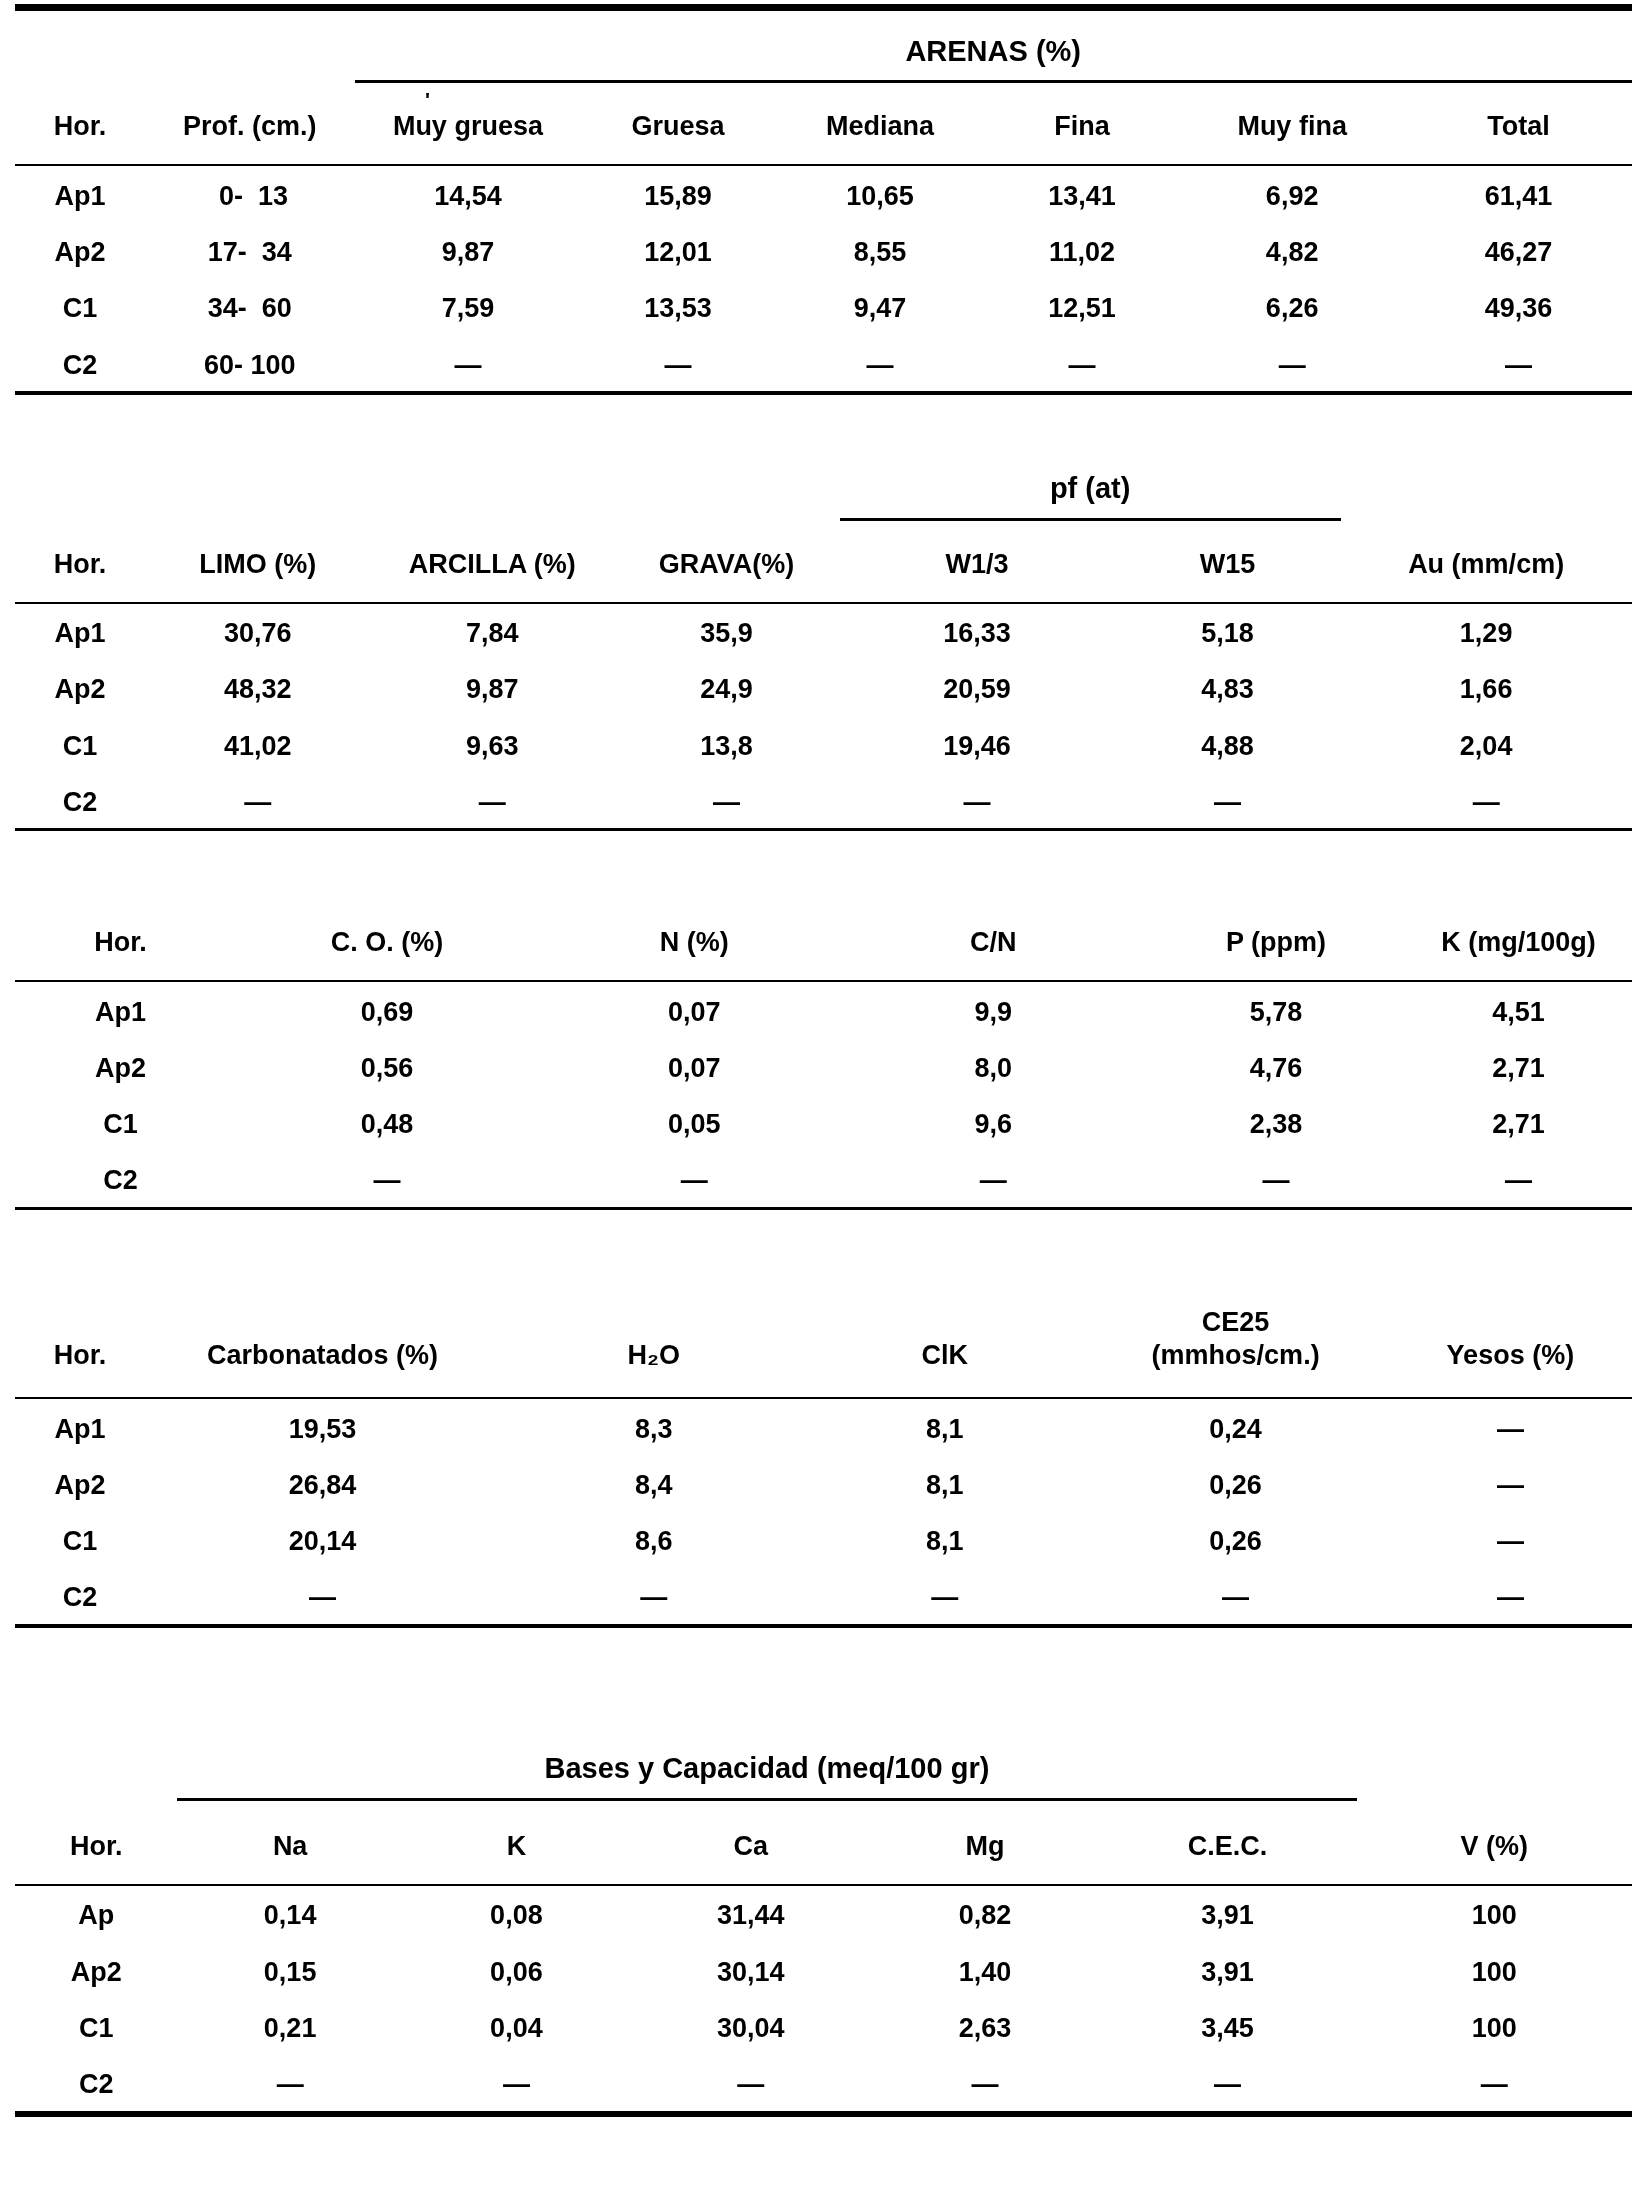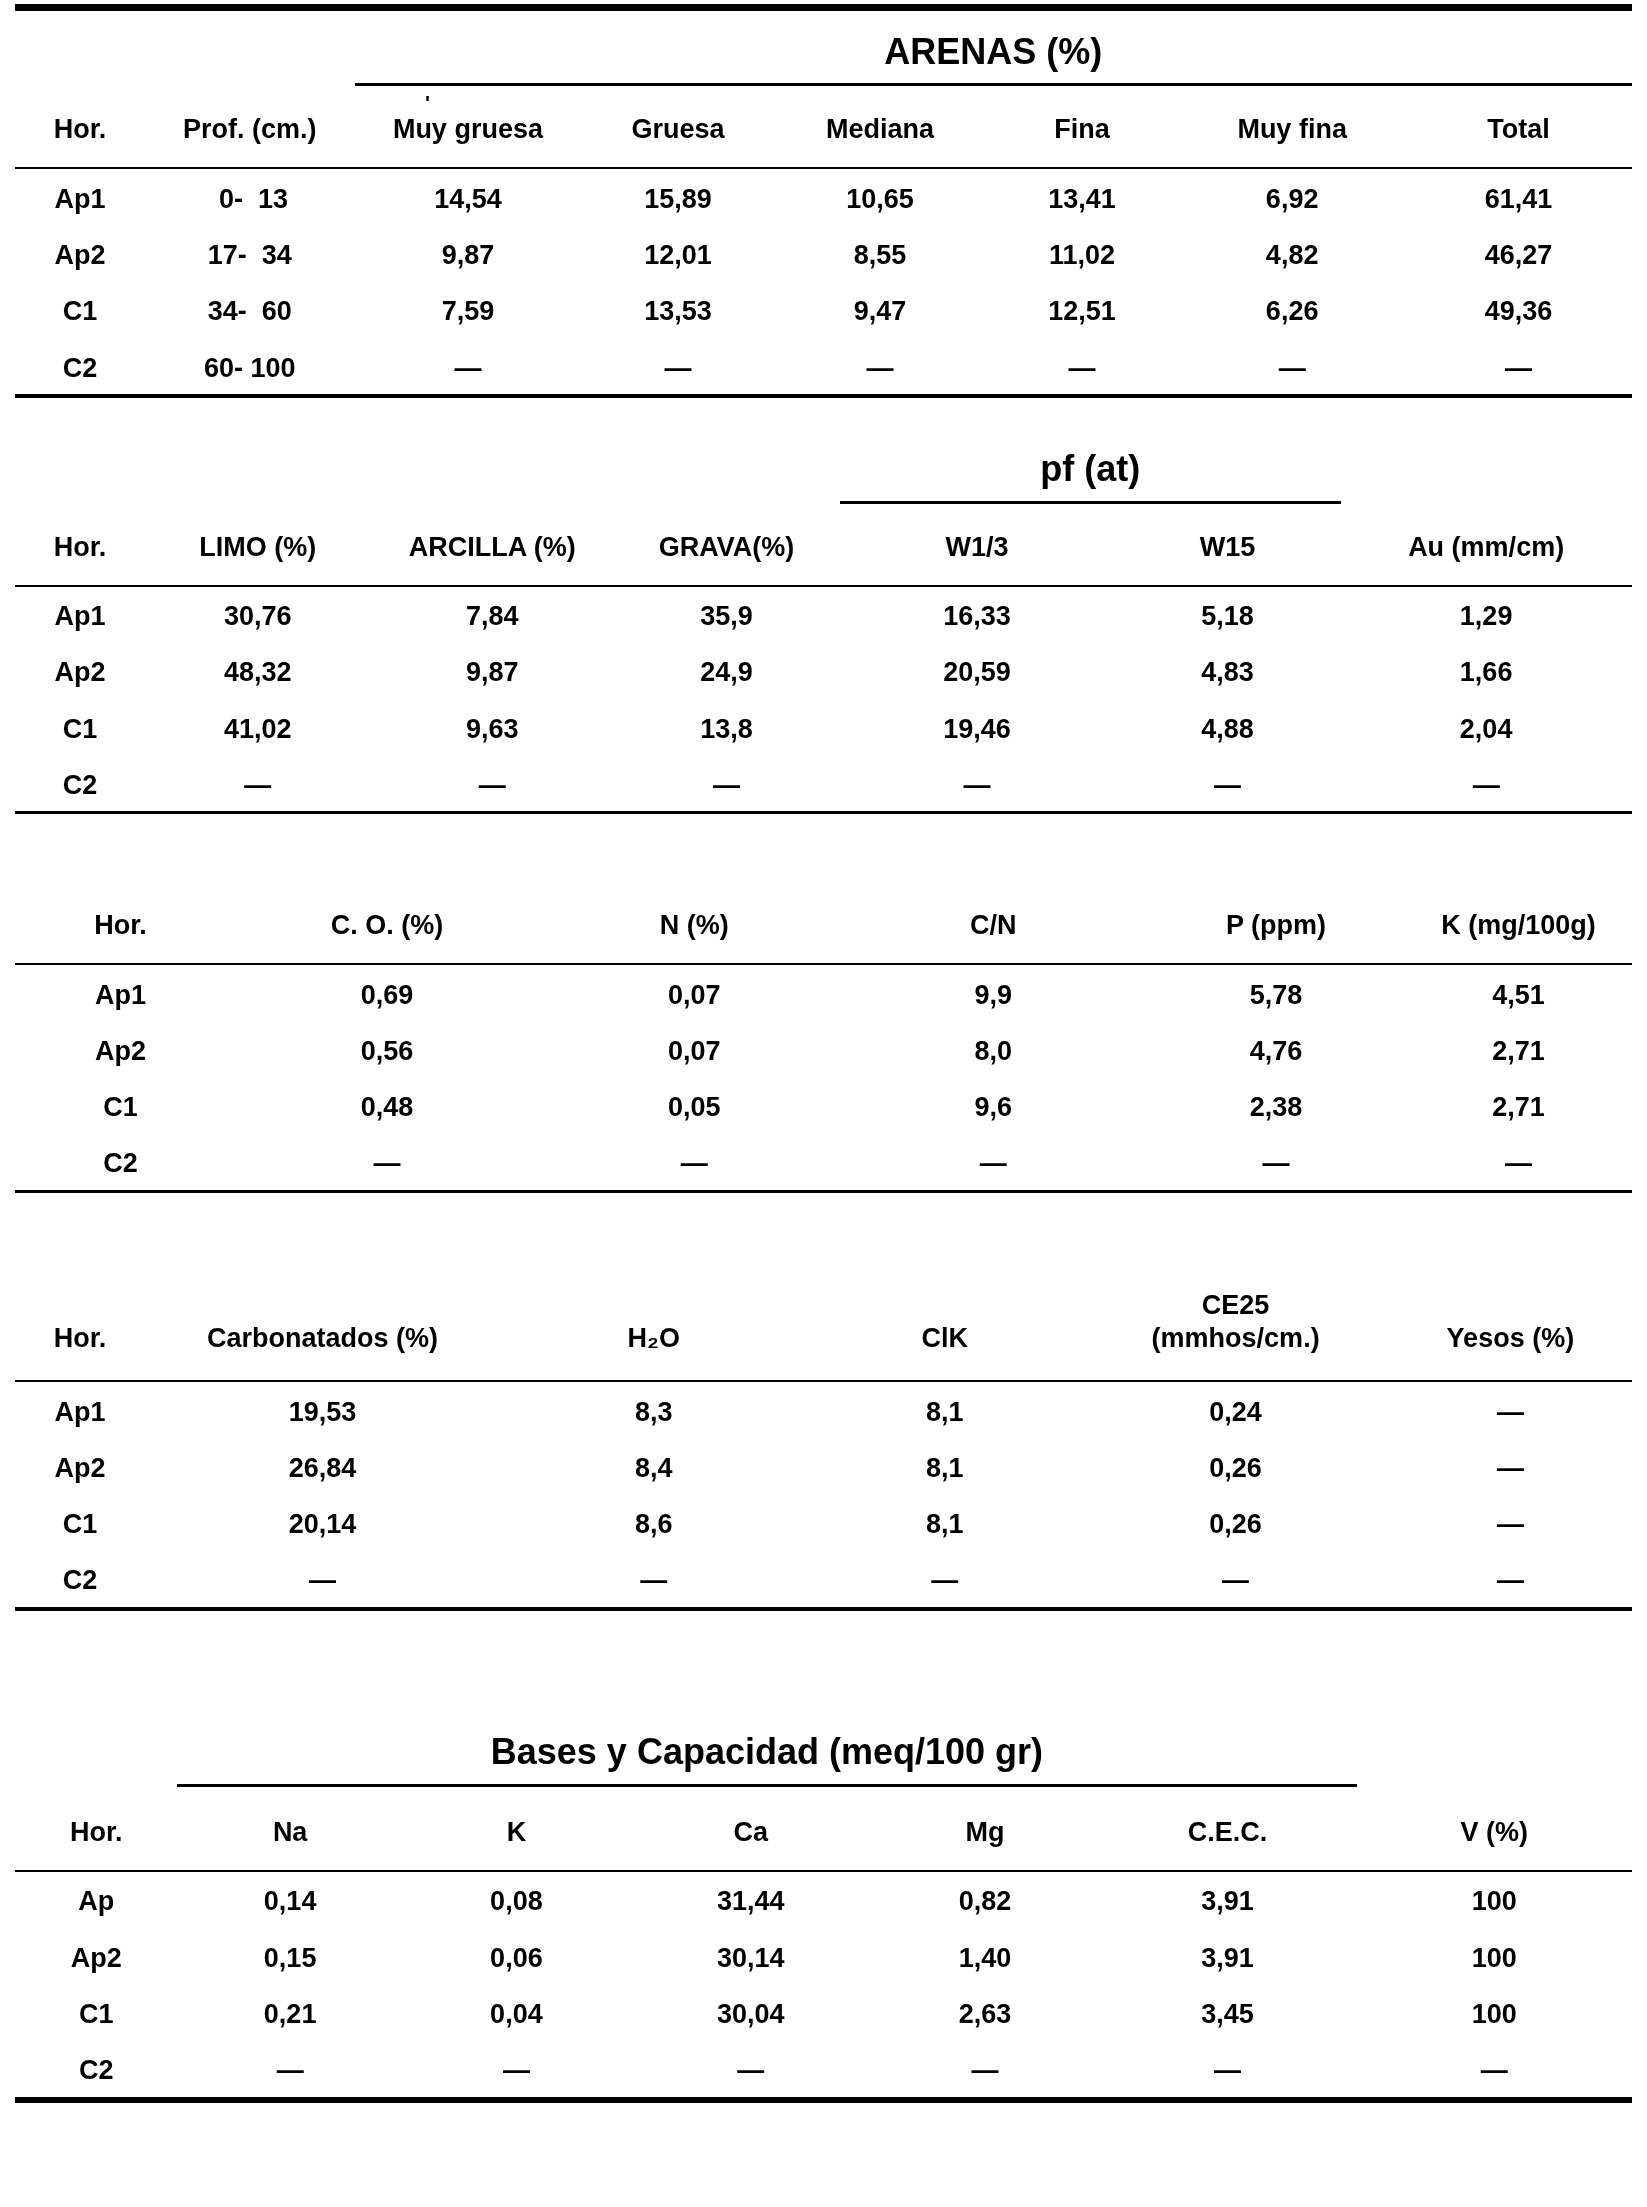--- a/index.html
+++ b/index.html
@@ -5,31 +5,31 @@
   *{margin:0;padding:0;box-sizing:border-box}
   html,body{background:#ffffff}
   .page{
     width:1647px;height:2207px;background:#ffffff;color:#000;
     font-family:"Liberation Sans","DejaVu Sans",sans-serif;font-weight:bold;
     padding:3.9px 15.4px 0 15.4px;overflow:hidden;position:relative
   }
   table{width:100%;border-collapse:collapse;table-layout:fixed}
   td{text-align:center;vertical-align:bottom;font-size:27px;line-height:33px;color:#000}
   .gcell{border-bottom:3.9px solid #000;padding-bottom:11.6px}
-  .gtitle{font-size:36px;line-height:35px}
+  .gtitle{font-size:29px;line-height:35px}
   .hrow td{border-bottom:2.9px solid #000;padding:27px 0 21px}
   .drow td{padding:13.5px 0 9.7px}
 
   .t1{border-top:7.7px solid #000;border-bottom:4.8px solid #000}
   .t1 .gcell{padding-top:23px}
   .t1 .hrow td:nth-child(3){position:relative}
   .t1 .hrow td:nth-child(3)::before{content:"'";position:absolute;top:0px;left:31%;font-size:21px}
   .prof{white-space:pre}
 
-  .t2{margin-top:47px;border-bottom:3.9px solid #000}
+  .t2{margin-top:70px;border-bottom:3.9px solid #000}
   .t2 .gcell{padding-top:5.8px}
 
   .t3{margin-top:68px;border-bottom:3.9px solid #000}
 
   .t4{margin-top:73px;border-bottom:4.8px solid #000}
   .t4 .gcell{padding-top:7.7px;padding-bottom:13.5px}
   .t4 .hrow td{white-space:pre-line;padding-top:23px;padding-bottom:25px}
 
   .t5{margin-top:108px;border-bottom:6.8px solid #000}
   .t5 .gcell{padding-top:15.4px}

